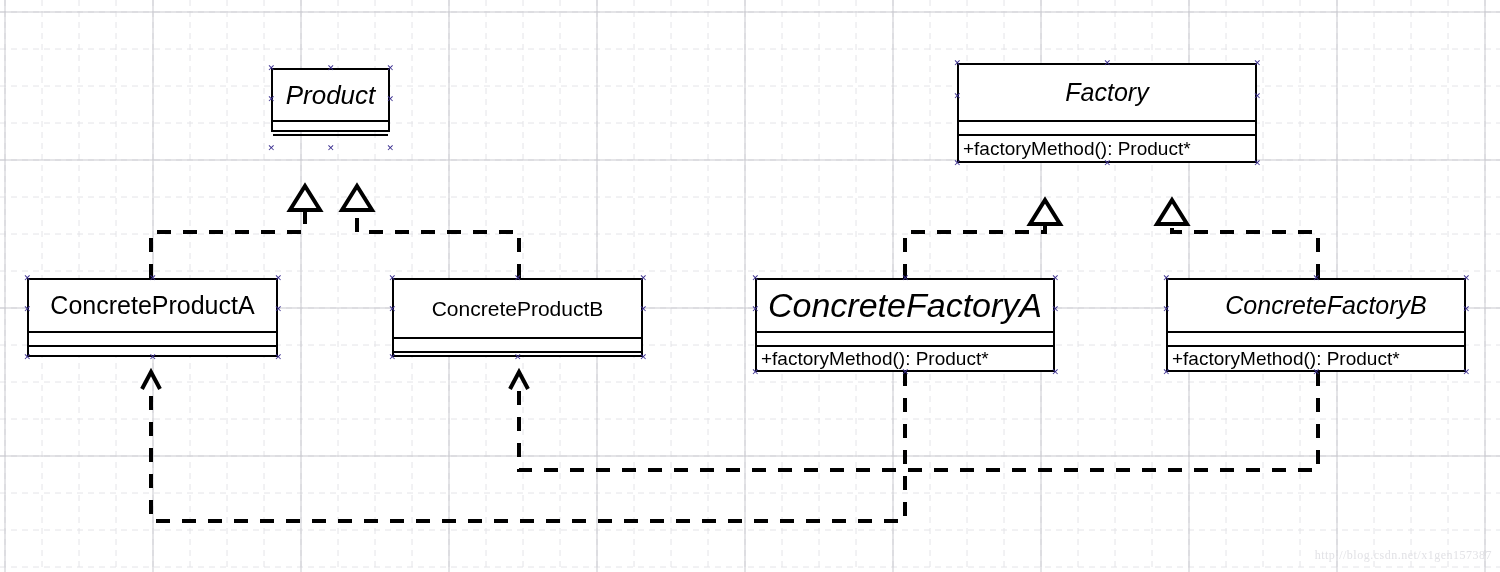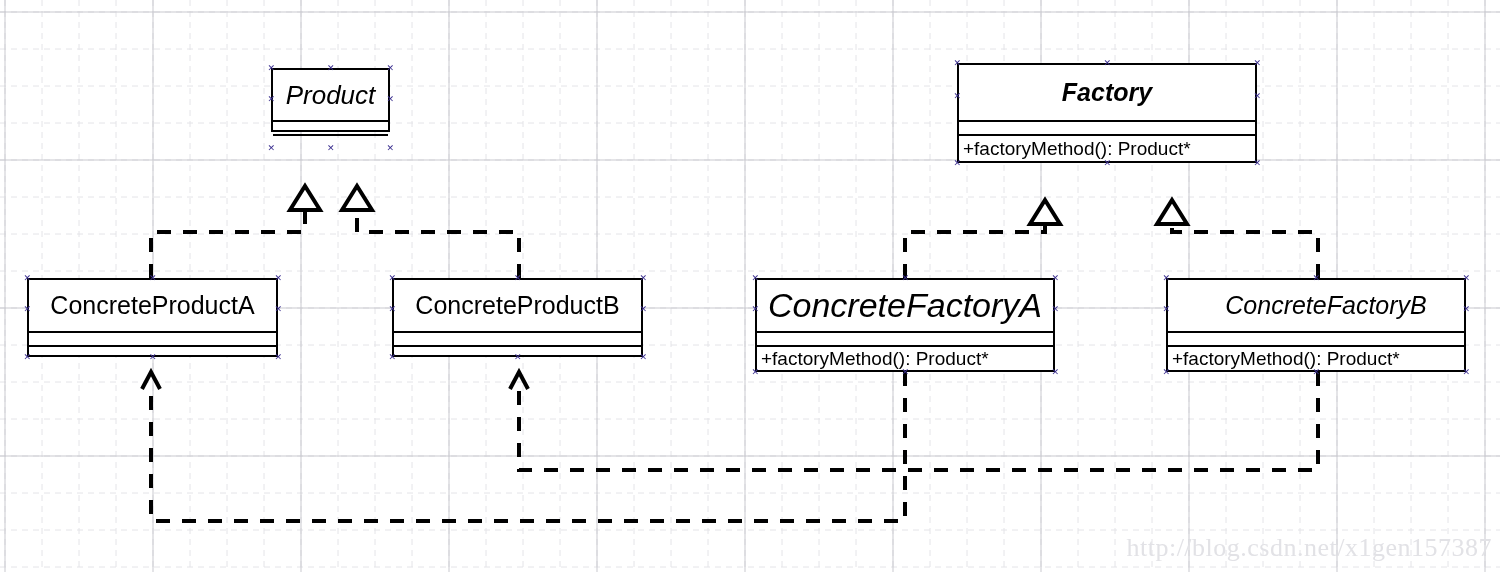--- a/index.html
+++ b/index.html
@@ -86,21 +86,21 @@
     line-height: 7px;
     text-align: center;
     font-family: "DejaVu Sans", sans-serif;
   }
   
   #watermark {
     position: absolute;
     right: 8px;
     bottom: 9px;
     font-family: "Liberation Serif", serif;
-    font-size: 26px;
+    font-size: 12px;
     letter-spacing: 0.5px;
     color: #e2e2e6;
     white-space: nowrap;
     user-select: none;
   }
 </style>
 </head>
 <body>
 
 <div id="canvas">
@@ -180,31 +180,31 @@
       <line x1="0" y1="456" x2="1500" y2="456" stroke="#c9c9cf" stroke-width="1"></line>
     </svg>
 
   <div id="class-layer">
       <div class="uml-class" style="left: 271px; top: 68px; width: 119px; height: 64px;">
         <div class="uml-name abstract" style="height: 50px; font-size: 26px;">Product</div>
         <div class="uml-attrs" style="height: 14px;"></div>
         <div class="uml-ops" style="font-size: 19px;"></div>
       </div>
       <div class="uml-class" style="left: 957px; top: 63px; width: 300px; height: 100px;">
-        <div class="uml-name abstract" style="height: 55px; font-size: 25px; font-weight: bold;">Factory</div>
+        <div class="uml-name abstract" style="height: 55px; font-size: 25px;">Factory</div>
         <div class="uml-attrs" style="height: 14px;"></div>
         <div class="uml-ops" style="font-size: 19px;">+factoryMethod(): Product*</div>
       </div>
       <div class="uml-class" style="left: 27px; top: 278px; width: 251px; height: 79px;">
         <div class="uml-name" style="height: 51px; font-size: 25px;">ConcreteProductA</div>
         <div class="uml-attrs" style="height: 14px;"></div>
         <div class="uml-ops" style="font-size: 19px;"></div>
       </div>
       <div class="uml-class" style="left: 392px; top: 278px; width: 251px; height: 79px;">
-        <div class="uml-name" style="height: 51px; font-size: 25px;">ConcreteProductB</div>
+        <div class="uml-name" style="height: 57px; font-size: 21px;">ConcreteProductB</div>
         <div class="uml-attrs" style="height: 14px;"></div>
         <div class="uml-ops" style="font-size: 19px;"></div>
       </div>
       <div class="uml-class" style="left: 755px; top: 278px; width: 300px; height: 94px;">
         <div class="uml-name abstract" style="height: 51px; font-size: 34px;">ConcreteFactoryA</div>
         <div class="uml-attrs" style="height: 14px;"></div>
         <div class="uml-ops" style="font-size: 19px;">+factoryMethod(): Product*</div>
       </div>
       <div class="uml-class" style="left: 1166px; top: 278px; width: 300px; height: 94px;">
         <div class="uml-name abstract" style="height: 51px; font-size: 25px; padding-left: 20px;">ConcreteFactoryB</div>

